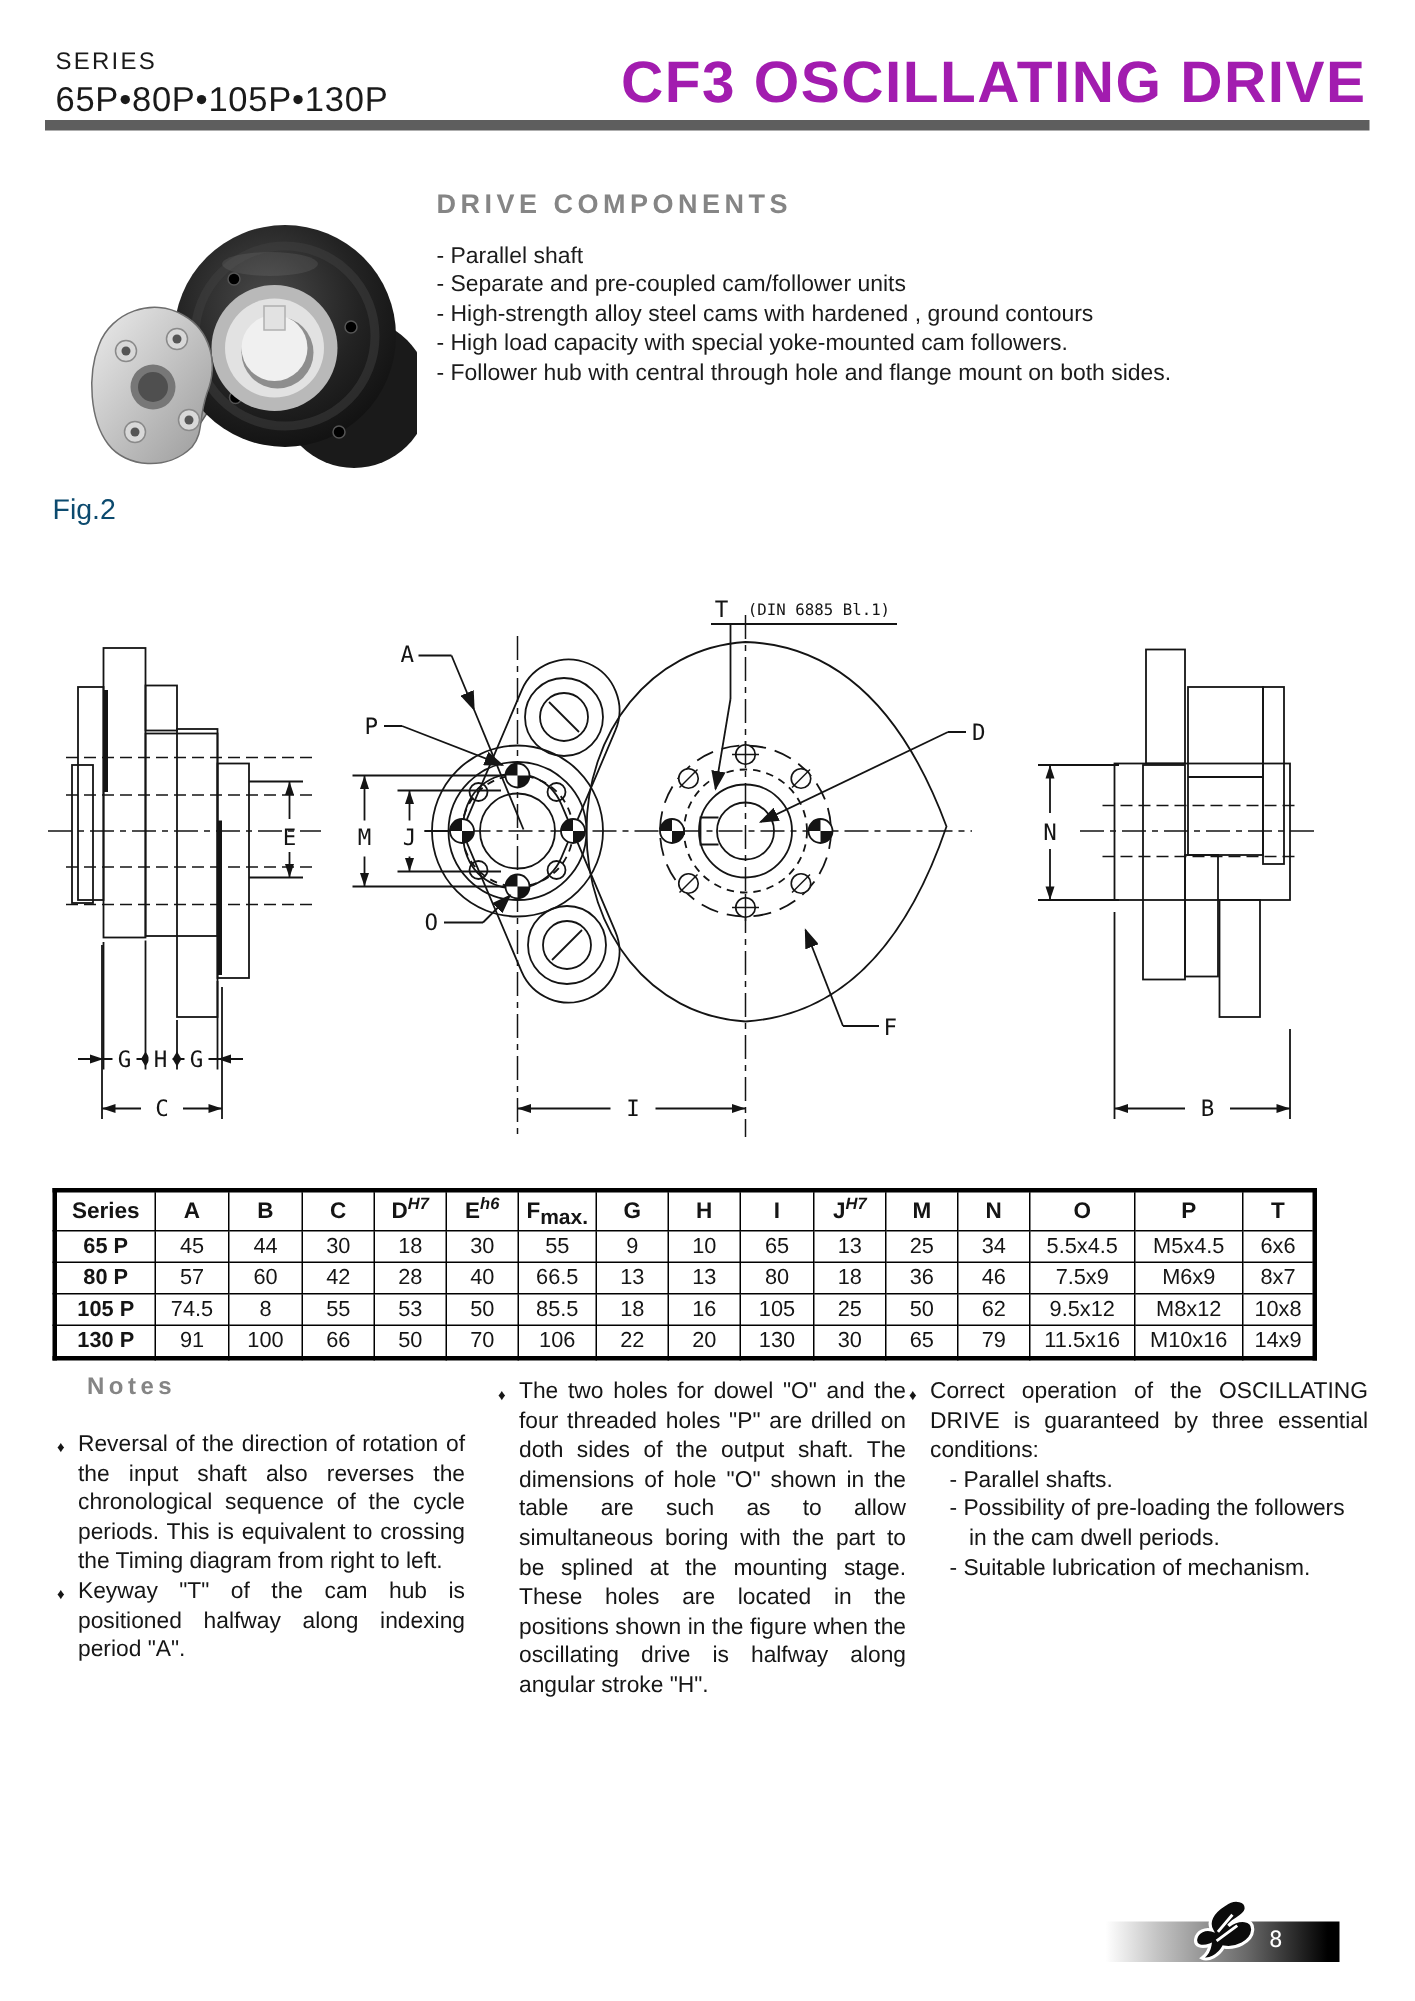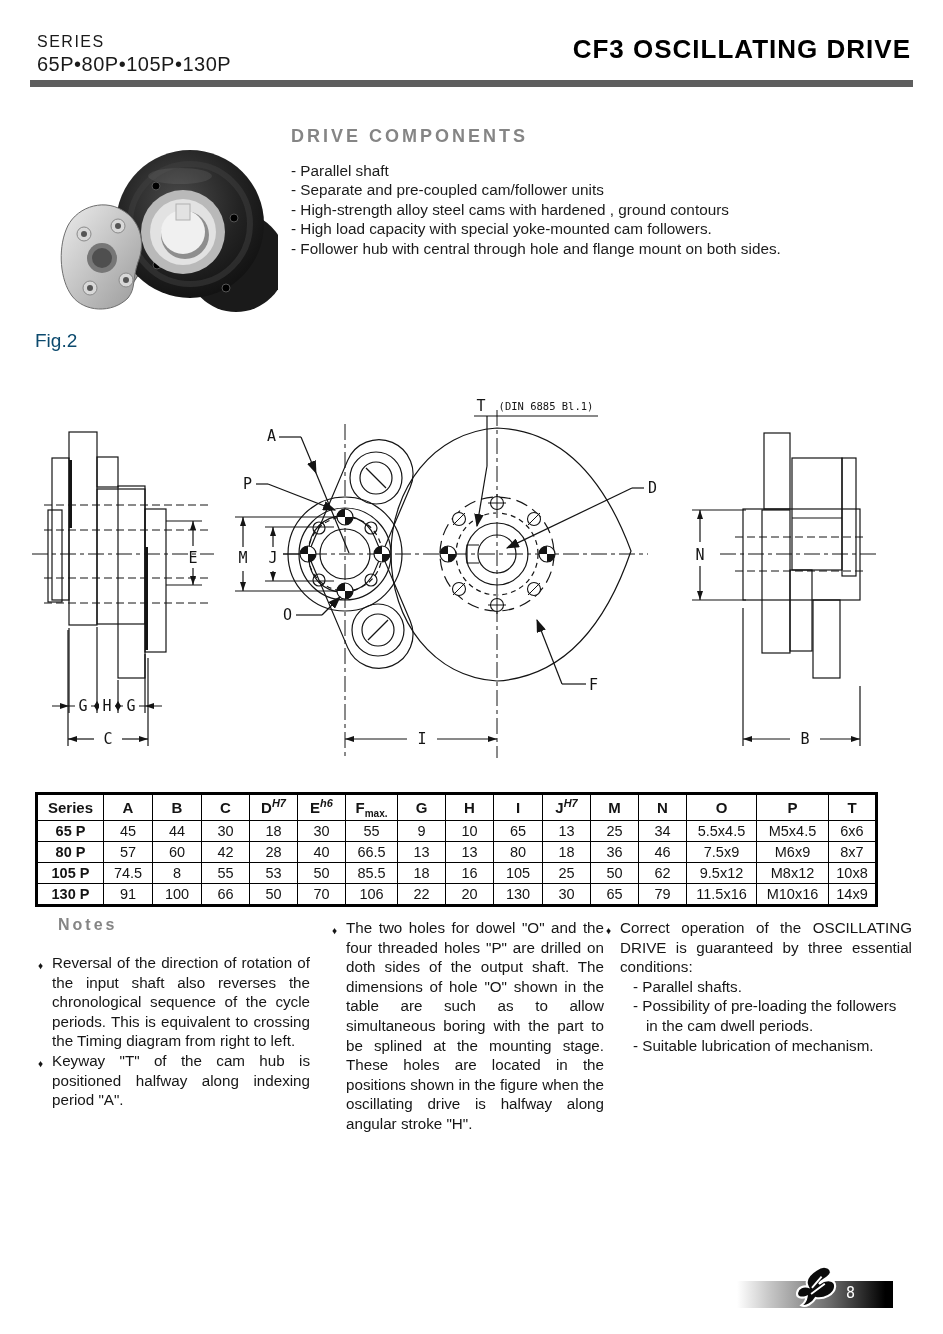--- a/index.html
+++ b/index.html
@@ -2,40 +2,40 @@
 <html><head>
 <meta charset="utf-8">
 <style>
   html,body{margin:0;padding:0;}
   body{width:943px;height:1334px;position:relative;background:#fff;
        font-family:"Liberation Sans",sans-serif;color:#141414;overflow:hidden;}
   .abs{position:absolute;}
 
   
   .series-label{left:37px;top:33px;font-size:16px;letter-spacing:1.5px;color:#1a1a1a;}
-  .series-models{left:37px;top:53px;font-size:20px;letter-spacing:.5px;color:#1a1a1a;}
-  .page-title{right:32px;top:34px;font-size:26px;font-weight:bold;letter-spacing:1px;color:#000000;white-space:nowrap;}
+  .series-models{left:37px;top:53px;font-size:23px;letter-spacing:.5px;color:#1a1a1a;}
+  .page-title{right:32px;top:34px;font-size:39px;font-weight:bold;letter-spacing:1px;color:#a21caf;white-space:nowrap;}
   .header-rule{left:30px;top:80px;width:883px;height:7px;background:#5e5e5e;}
 
   
   .dc-heading{left:291px;top:126px;font-size:18px;font-weight:bold;letter-spacing:3px;color:#858585;}
   .dc-list{left:291px;top:161px;width:620px;font-size:15.3px;line-height:19.4px;color:#1b1b1b;}
 
   .fig-caption{left:35px;top:330px;font-size:19px;color:#0c4a6e;}
 
   
   .tbl-wrap{left:35px;top:792px;}
   table.dims{border-collapse:collapse;table-layout:fixed;border:3px solid #000;}
   table.dims th,table.dims td{border:1.5px solid #000;text-align:center;vertical-align:middle;
       padding:0;font-size:14.5px;overflow:hidden;white-space:nowrap;}
   table.dims th{height:25px;font-size:15px;font-weight:bold;}
   table.dims td{height:20px;}
   table.dims td.series{font-weight:bold;}
   table.dims sup{font-size:11px;vertical-align:super;line-height:0;font-style:italic;}
-  table.dims sub{font-size:10px;vertical-align:sub;line-height:0;}
+  table.dims sub{font-size:14px;vertical-align:sub;line-height:0;}
 
   
   .notes-heading{left:38px;top:916px;font-size:16px;font-weight:bold;letter-spacing:3px;color:#858585;margin-left:20px;}
   .notes-col{font-size:15.2px;line-height:19.6px;color:#161616;}
   .col1{left:38px;top:953px;width:272px;}
   .col2{left:332px;top:918px;width:272px;}
   .col3{left:606px;top:918px;width:306px;}
   .note-item{display:flex;margin:0 0 0 0;}
   .note-item .blt{width:14px;flex:0 0 14px;font-size:10px;padding-top:3px;}
   .note-item .txt{flex:1;text-align:justify;}

